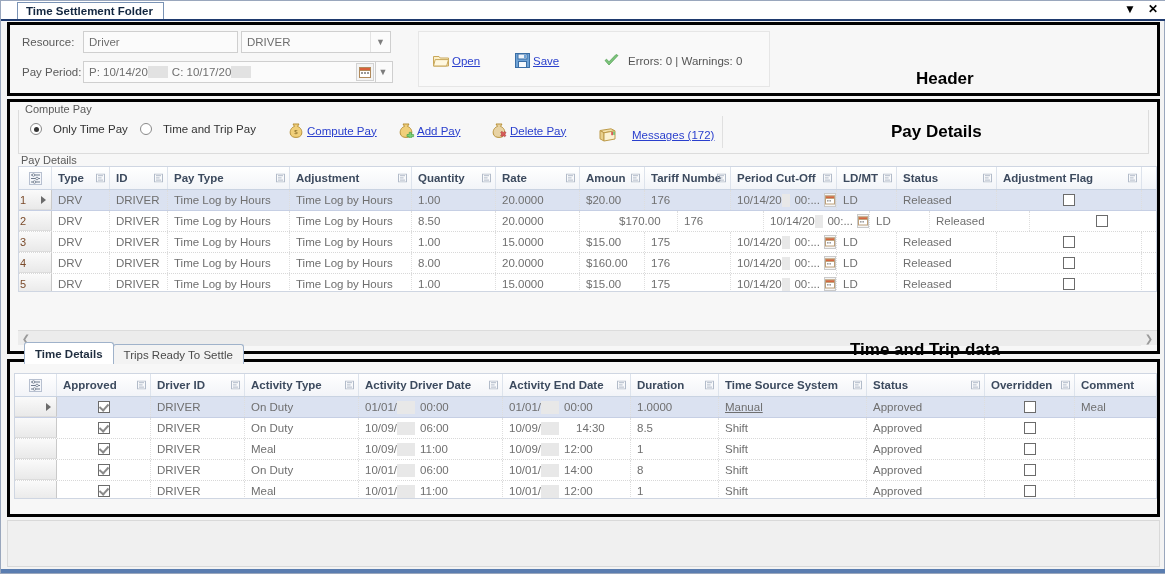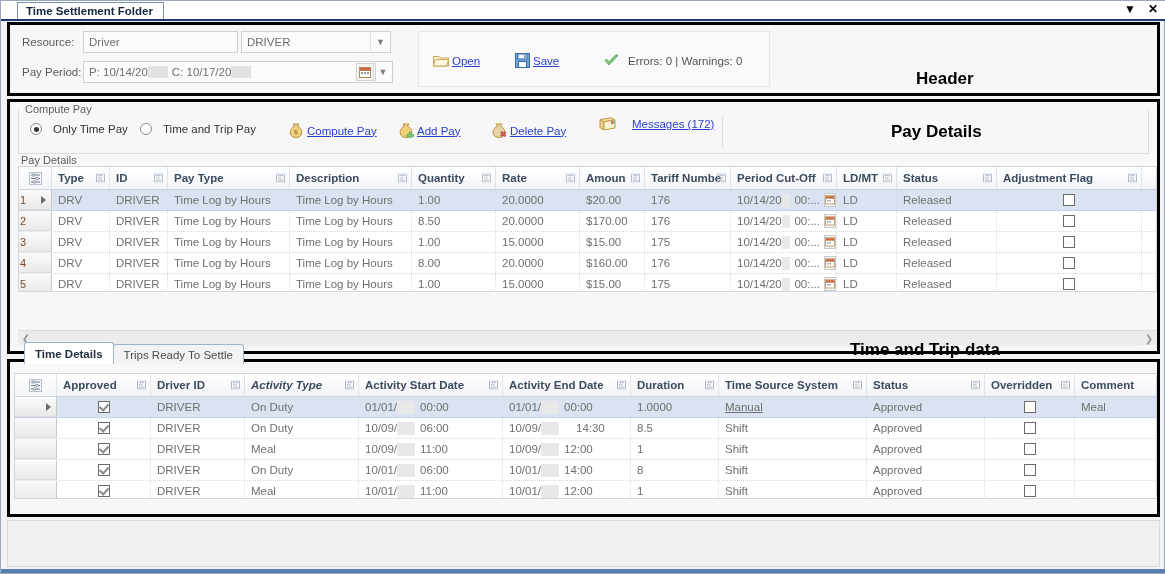--- a/index.html
+++ b/index.html
@@ -347,21 +347,21 @@
     </div>
     <div class="tool" style="left:481px; top:21px;">
       <span class="ic ic-bag">
         <svg width="17" height="15" viewBox="0 0 17 15" aria-hidden="true">
           <path d="M5 1 H11 L9.5 3.4 C13 4.6 14.4 8 13.6 11 C13 13.4 10.8 14.4 8 14.4 C5.2 14.4 3 13.4 2.4 11 C1.6 8 3 4.6 6.5 3.4 Z" fill="#e8d3a4" stroke="#b8923a"></path>
           <path d="M9.6 9.6 L11 8.3 L12.4 9.7 L13.8 8.4 L15.1 9.8 L13.7 11.1 L15 12.5 L13.6 13.8 L12.3 12.4 L10.9 13.7 L9.6 12.3 L11 11 Z" fill="#d95a5a" stroke="#9c3232" stroke-width="0.5"></path>
         </svg>
       </span>
       <a>Delete Pay</a>
     </div>
-    <div class="tool" style="left:589px; top:15px;gap:16px;">
+    <div class="tool" style="left:589px; top:26px;gap:16px;">
       <span class="ic ic-book">
         <svg width="17" height="14" viewBox="0 0 17 14" aria-hidden="true">
           <path d="M1 2.5 L12 0.8 L16 2.8 L5 4.8 Z" fill="#f3e0a8" stroke="#bd9a48"></path>
           <path d="M1 2.5 L5 4.8 V13 L1 10.8 Z" fill="#e8d08c" stroke="#bd9a48"></path>
           <path d="M5 4.8 L16 2.8 V11 L5 13 Z" fill="#fbf2d2" stroke="#bd9a48"></path>
           <rect x="12.2" y="4" width="1.8" height="3.2" fill="#d95a5a"></rect>
           <rect x="14.2" y="3.7" width="1.6" height="3.2" fill="#6ac06a"></rect>
         </svg>
       </span>
       <a>Messages (172)</a>
@@ -397,21 +397,21 @@
             </svg>
           </div>
           <div class="gh" style="width: 122px;">
             <span>Pay Type</span>
             <svg class="filt" viewBox="0 0 9 9" aria-hidden="true">
               <rect x="0.5" y="0.5" width="8" height="8" fill="none" stroke="#9aa6b8"></rect>
               <path d="M2 2.2 H7 M2 4.4 H5.6 M2 6.6 H7" stroke="#9aa6b8" stroke-width="1"></path>
             </svg>
           </div>
           <div class="gh" style="width: 122px;">
-            <span>Description</span>
+            <span>Adjustment</span>
             <svg class="filt" viewBox="0 0 9 9" aria-hidden="true">
               <rect x="0.5" y="0.5" width="8" height="8" fill="none" stroke="#9aa6b8"></rect>
               <path d="M2 2.2 H7 M2 4.4 H5.6 M2 6.6 H7" stroke="#9aa6b8" stroke-width="1"></path>
             </svg>
           </div>
           <div class="gh" style="width: 84px;">
             <span>Quantity</span>
             <svg class="filt" viewBox="0 0 9 9" aria-hidden="true">
               <rect x="0.5" y="0.5" width="8" height="8" fill="none" stroke="#9aa6b8"></rect>
               <path d="M2 2.2 H7 M2 4.4 H5.6 M2 6.6 H7" stroke="#9aa6b8" stroke-width="1"></path>
@@ -503,21 +503,21 @@
           <div class="grow">
             <div class="rowhdr" style="width: 33px;">
               <span style="position:absolute;left:1px;">2</span>
             </div>
             <div class="gc" style="width: 58px;">DRV</div>
             <div class="gc" style="width: 58px;">DRIVER</div>
             <div class="gc" style="width: 122px;">Time Log by Hours</div>
             <div class="gc" style="width: 122px;">Time Log by Hours</div>
             <div class="gc" style="width: 84px;">8.50</div>
             <div class="gc" style="width: 84px;">20.0000</div>
-            <div class="gc" style="width: 65px;">$170.00</div>
+            <div class="gc" style="width: 65px; margin-left: 33px;">$170.00</div>
             <div class="gc" style="width: 86px;">176</div>
             <div class="gc" style="width: 106px; padding-left: 0px; justify-content: flex-start;">
               <span style="padding-left:6px">10/14/20</span>
               <span class="maskcell"></span>
               <span style="padding-left:4px">00:...</span>
               <span class="minibtn" style="margin-left:4px">
                 <svg width="10" height="10" viewBox="0 0 10 10" aria-hidden="true">
                   <rect x="0.5" y="1" width="9" height="8" fill="#fff" stroke="#bda07a"></rect>
                   <rect x="0.5" y="1" width="9" height="2.4" fill="#d8603a" stroke="#bda07a"></rect>
                   <rect x="2" y="5" width="1.6" height="1.6" fill="#a0a0a0"></rect>
@@ -663,29 +663,29 @@
               <path d="M2 2.2 H7 M2 4.4 H5.6 M2 6.6 H7" stroke="#9aa6b8" stroke-width="1"></path>
             </svg>
           </div>
           <div class="gh" style="width: 94px;">
             <span>Driver ID</span>
             <svg class="filt" viewBox="0 0 9 9" aria-hidden="true">
               <rect x="0.5" y="0.5" width="8" height="8" fill="none" stroke="#9aa6b8"></rect>
               <path d="M2 2.2 H7 M2 4.4 H5.6 M2 6.6 H7" stroke="#9aa6b8" stroke-width="1"></path>
             </svg>
           </div>
-          <div class="gh" style="width: 114px; font-style: italic;">
+          <div class="gh" style="width: 114px;">
             <span>Activity Type</span>
             <svg class="filt" viewBox="0 0 9 9" aria-hidden="true">
               <rect x="0.5" y="0.5" width="8" height="8" fill="none" stroke="#9aa6b8"></rect>
               <path d="M2 2.2 H7 M2 4.4 H5.6 M2 6.6 H7" stroke="#9aa6b8" stroke-width="1"></path>
             </svg>
           </div>
           <div class="gh" style="width: 144px;">
-            <span>Activity Start Date</span>
+            <span>Activity Driver Date</span>
             <svg class="filt" viewBox="0 0 9 9" aria-hidden="true">
               <rect x="0.5" y="0.5" width="8" height="8" fill="none" stroke="#9aa6b8"></rect>
               <path d="M2 2.2 H7 M2 4.4 H5.6 M2 6.6 H7" stroke="#9aa6b8" stroke-width="1"></path>
             </svg>
           </div>
           <div class="gh" style="width: 128px;">
             <span>Activity End Date</span>
             <svg class="filt" viewBox="0 0 9 9" aria-hidden="true">
               <rect x="0.5" y="0.5" width="8" height="8" fill="none" stroke="#9aa6b8"></rect>
               <path d="M2 2.2 H7 M2 4.4 H5.6 M2 6.6 H7" stroke="#9aa6b8" stroke-width="1"></path>

